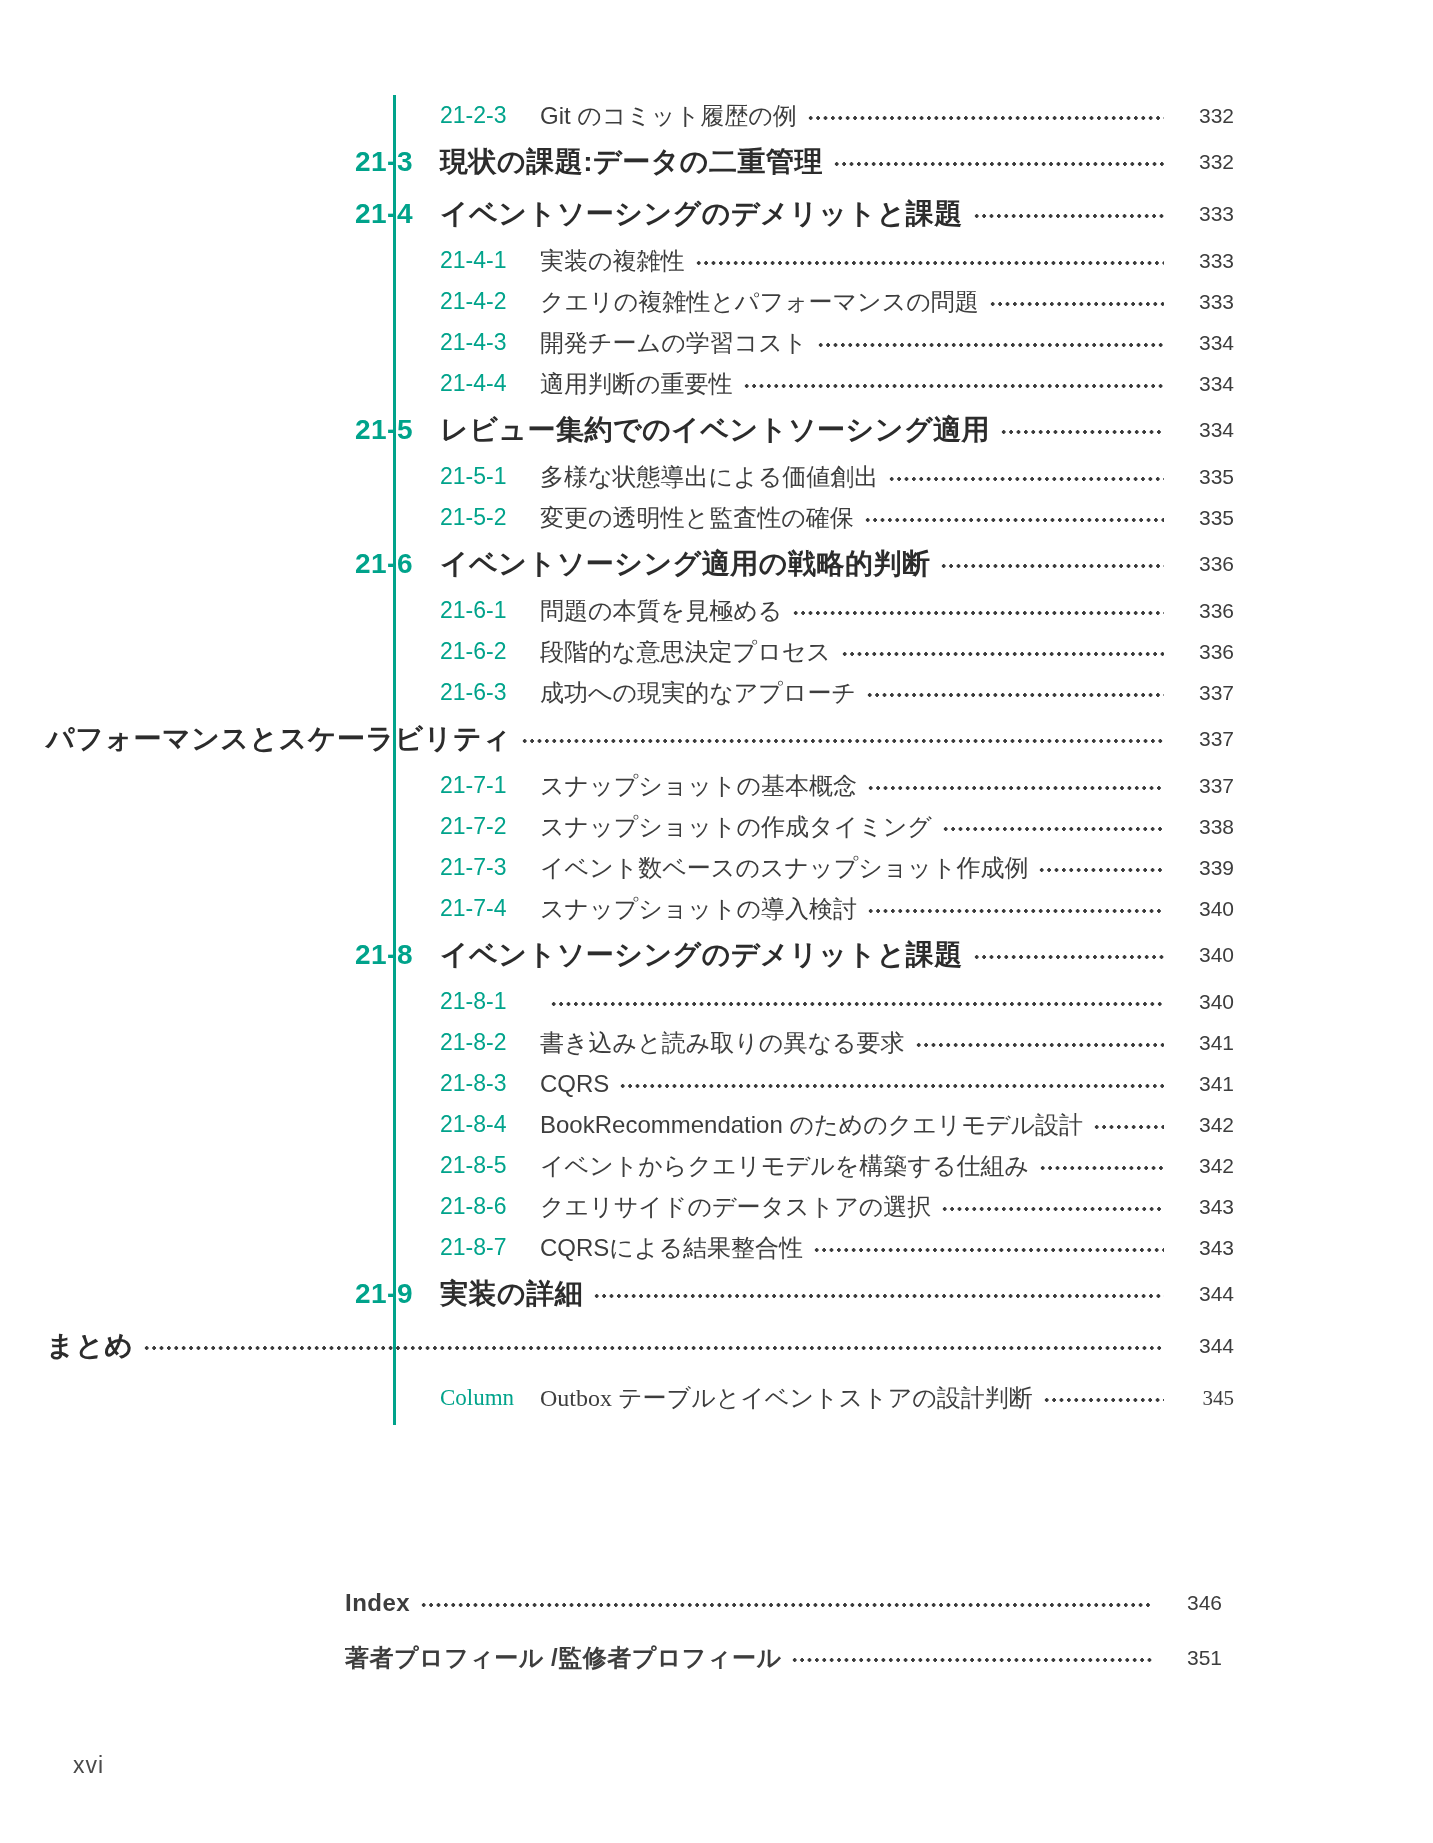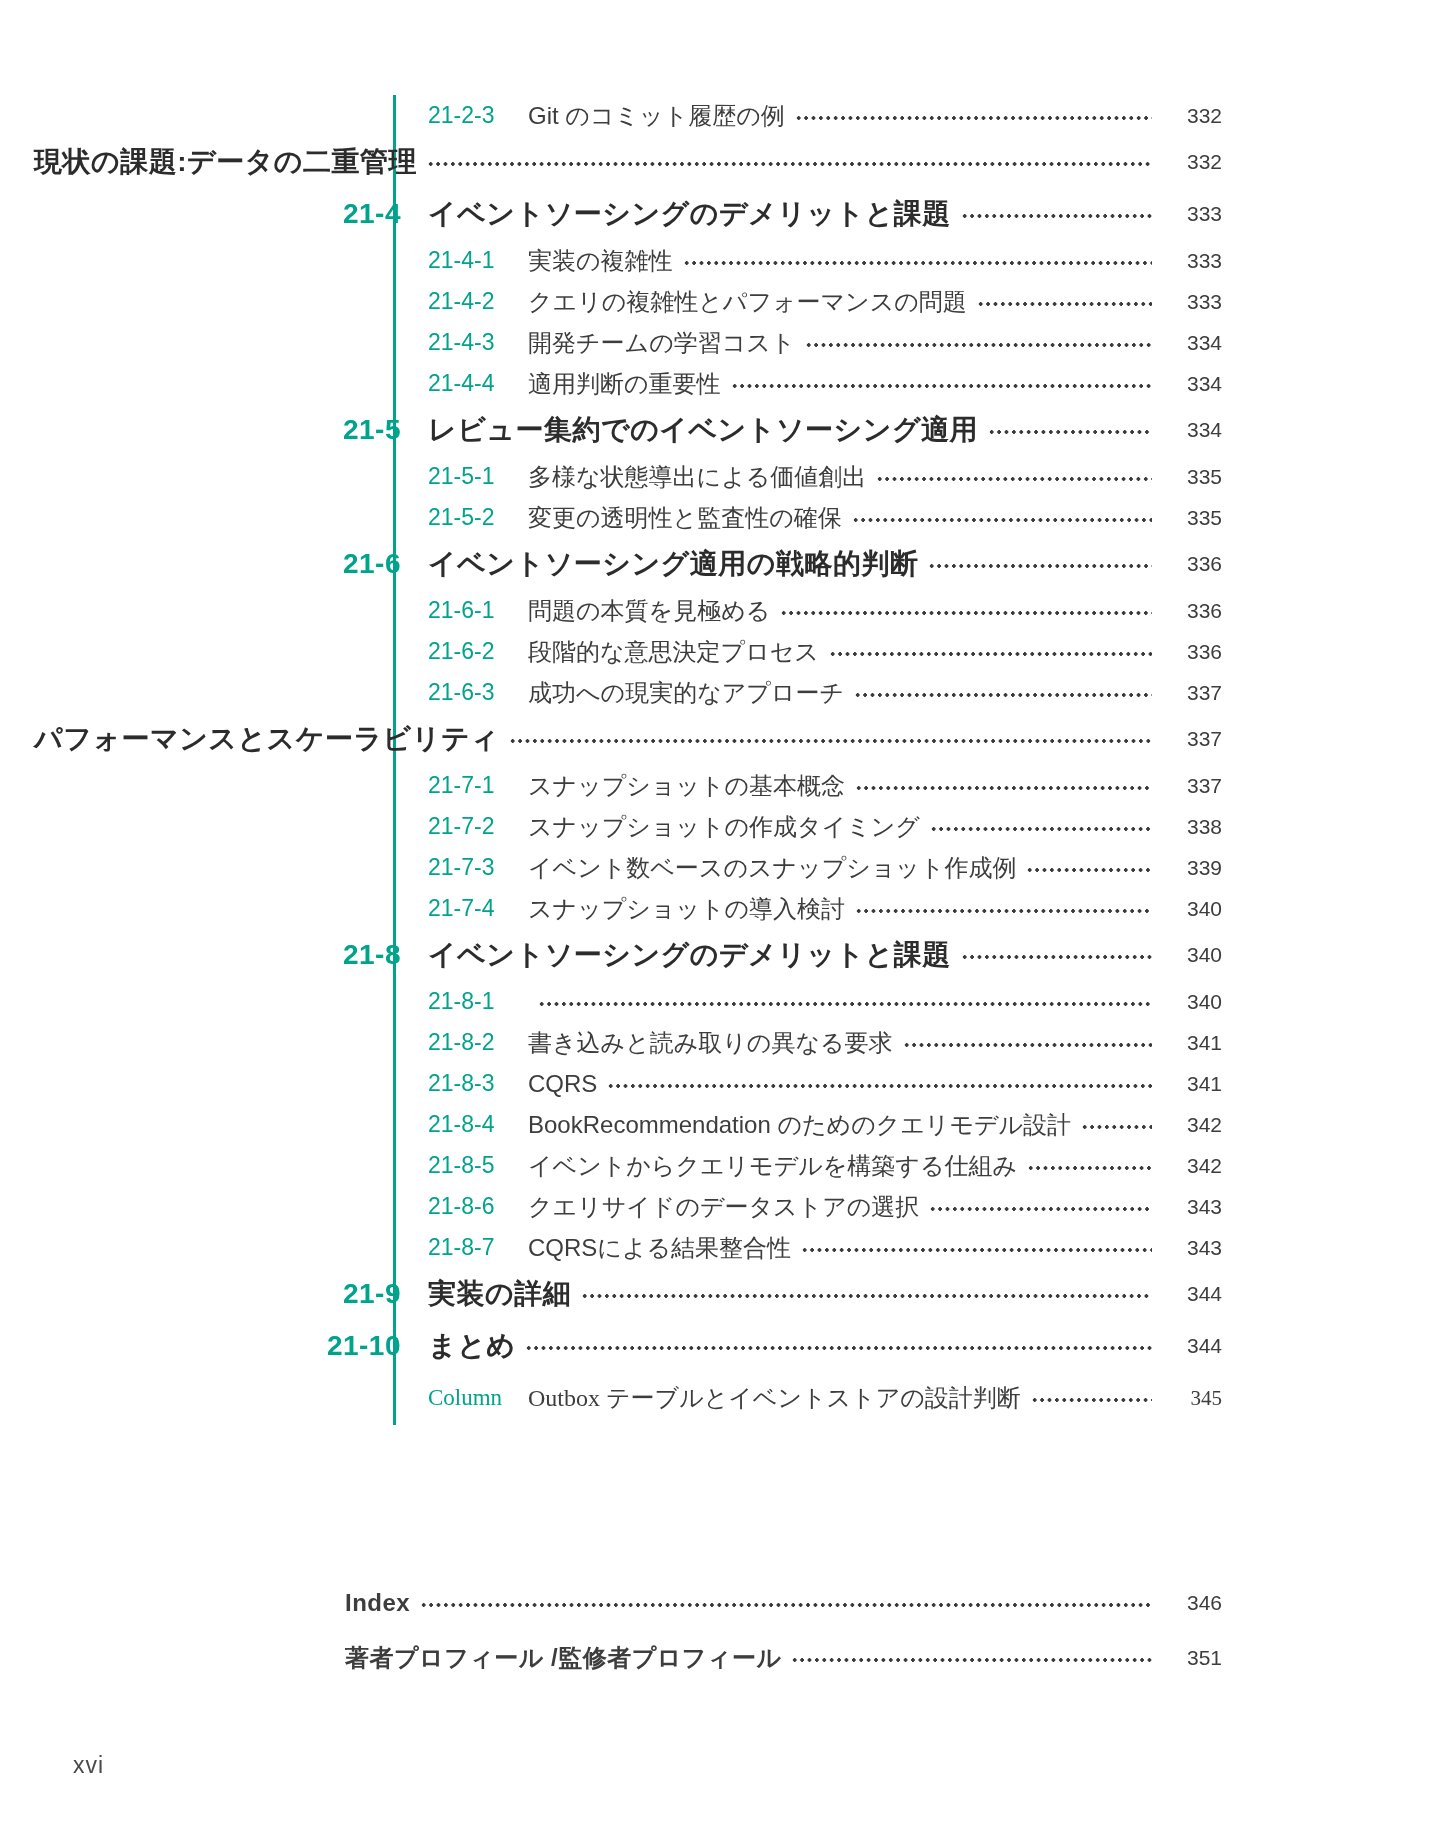--- a/index.html
+++ b/index.html
@@ -16,21 +16,21 @@
 
   
   .rule {
     position: absolute;
     left: 393px; top: 95px;
     width: 3px; height: 1330px;
     background: var(--accent);
   }
 
   
-  .toc { position: absolute; left: 0; top: 95px; width: 1222px; padding-left: 20px; }
+  .toc { position: absolute; left: 12px; top: 95px; width: 1222px; padding-left: 20px; }
   .row { display: flex; align-items: center; }
   .row.sub    { height: 41px; }
   .row.main   { height: 52px; }
   .row.column { height: 52px; font-family: Liberation Serif, serif; }
 
   .gutter {
     width: 394px; flex: 0 0 394px;
     display: flex; justify-content: flex-end; align-items: center;
     padding-right: 13px;
   }
@@ -101,20 +101,23 @@
       
     </div>
     <div class="content">
       <span class="subnum">21-2-3</span>
       <span class="title">Git のコミット履歴の例</span>
       <span class="dots"></span>
       <span class="pg">332</span>
     </div>
   </div>
       <div class="row main">
+    <div class="gutter">
+      <span class="num">21-3</span>
+    </div>
     <div class="content">
 
       <span class="title">現状の課題:データの二重管理</span>
       <span class="dots"></span>
       <span class="pg">332</span>
     </div>
   </div>
       <div class="row main">
     <div class="gutter">
       <span class="num">21-4</span>
@@ -391,23 +394,20 @@
       <span class="num">21-9</span>
     </div>
     <div class="content">
 
       <span class="title">実装の詳細</span>
       <span class="dots"></span>
       <span class="pg">344</span>
     </div>
   </div>
       <div class="row main">
-    <div class="gutter">
-      <span class="num">21-10</span>
-    </div>
     <div class="content">
 
       <span class="title">まとめ</span>
       <span class="dots"></span>
       <span class="pg">344</span>
     </div>
   </div>
       <div class="row column">
     <div class="gutter">
       

